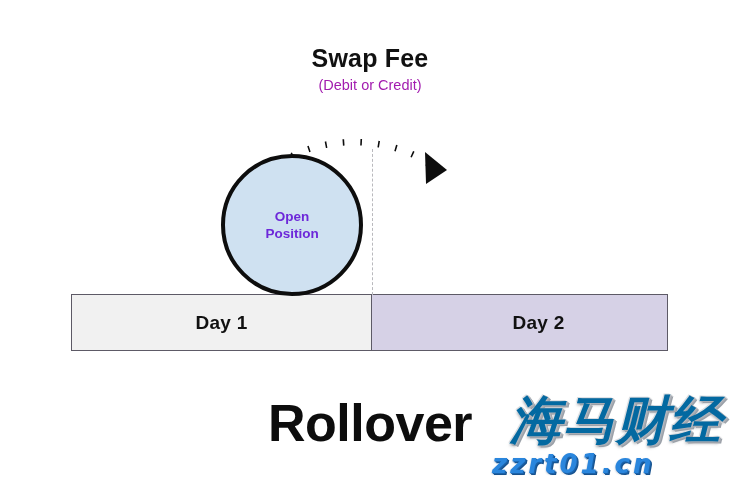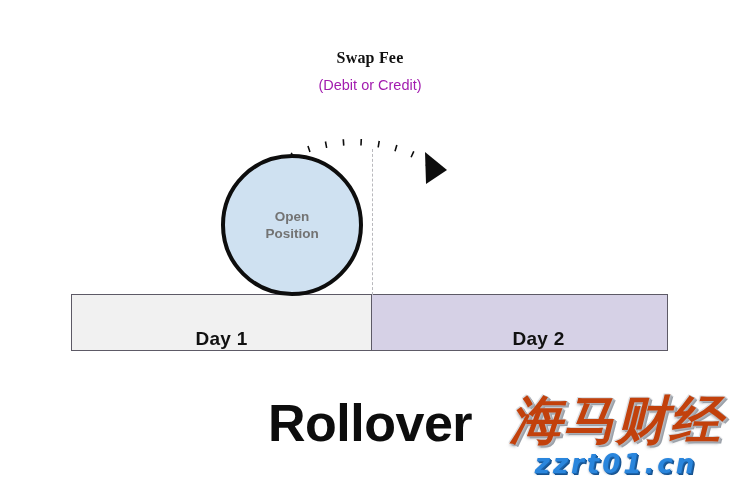--- a/index.html
+++ b/index.html
@@ -26,26 +26,25 @@
 
   
   .title-block {
     position: absolute;
     left: 250px;
     top: 44px;
     width: 240px;
     text-align: center;
   }
   .title-main {
-    font-size: 16px;
+    font-size: 25px;
     font-weight: bold;
     letter-spacing: 0.2px;
     line-height: 28px;
     color: #111111;
-    font-family: Liberation Serif, serif;
   }
   .title-sub {
     margin-top: 5px;
     font-size: 14.5px;
     font-weight: normal;
     line-height: 17px;
     color: #a21caf;
   }
 
   
@@ -72,33 +71,33 @@
     display: flex;
     align-items: center;
     justify-content: center;
     z-index: 4;
   }
   .open-circle-label {
     text-align: center;
     font-size: 13.5px;
     font-weight: bold;
     line-height: 17px;
-    color: #737373;
+    color: #6d28d9;
     white-space: pre-line;
   }
 
   
   .bar {
     position: absolute;
     top: 294px;
     height: 57px;
     box-sizing: border-box;
     border: 1.5px solid #5d5a66;
     display: flex;
-    align-items: flex-end;
+    align-items: center;
     justify-content: center;
     z-index: 2;
   }
   .bar-label {
     font-size: 19px;
     font-weight: bold;
     color: #111111;
     letter-spacing: 0.3px;
   }
   .bar-day1 {
@@ -149,36 +148,35 @@
     position: absolute;
     left: 0;
     top: 0;
     width: 248px;
     text-align: center;
     font-family: "DejaVu Sans", sans-serif;
     font-size: 52px;
     font-weight: bold;
     font-style: italic;
     line-height: 56px;
-    color: #c2410c;
+    color: #0369a1;
     letter-spacing: 1px;
     text-shadow:
       1px 0 0 #b9bcc2,
       2px 1px 0 #a9adb4,
       3px 2px 0 #9aa0a8,
       -1px -1px 0 #d9dce0,
       0 2px 3px rgba(90,95,105,0.55);
     white-space: nowrap;
   }
   .wm-domain {
     position: absolute;
     left: 0;
     top: 58px;
     width: 248px;
-    text-align: center;
     font-family: "DejaVu Sans", sans-serif;
     font-size: 26px;
     font-weight: bold;
     font-style: italic;
     line-height: 29px;
     color: #2a86dd;
     letter-spacing: 3px;
     text-shadow:
       1px 1px 0 #1b63ab,
       2px 2px 0 #17528e,

